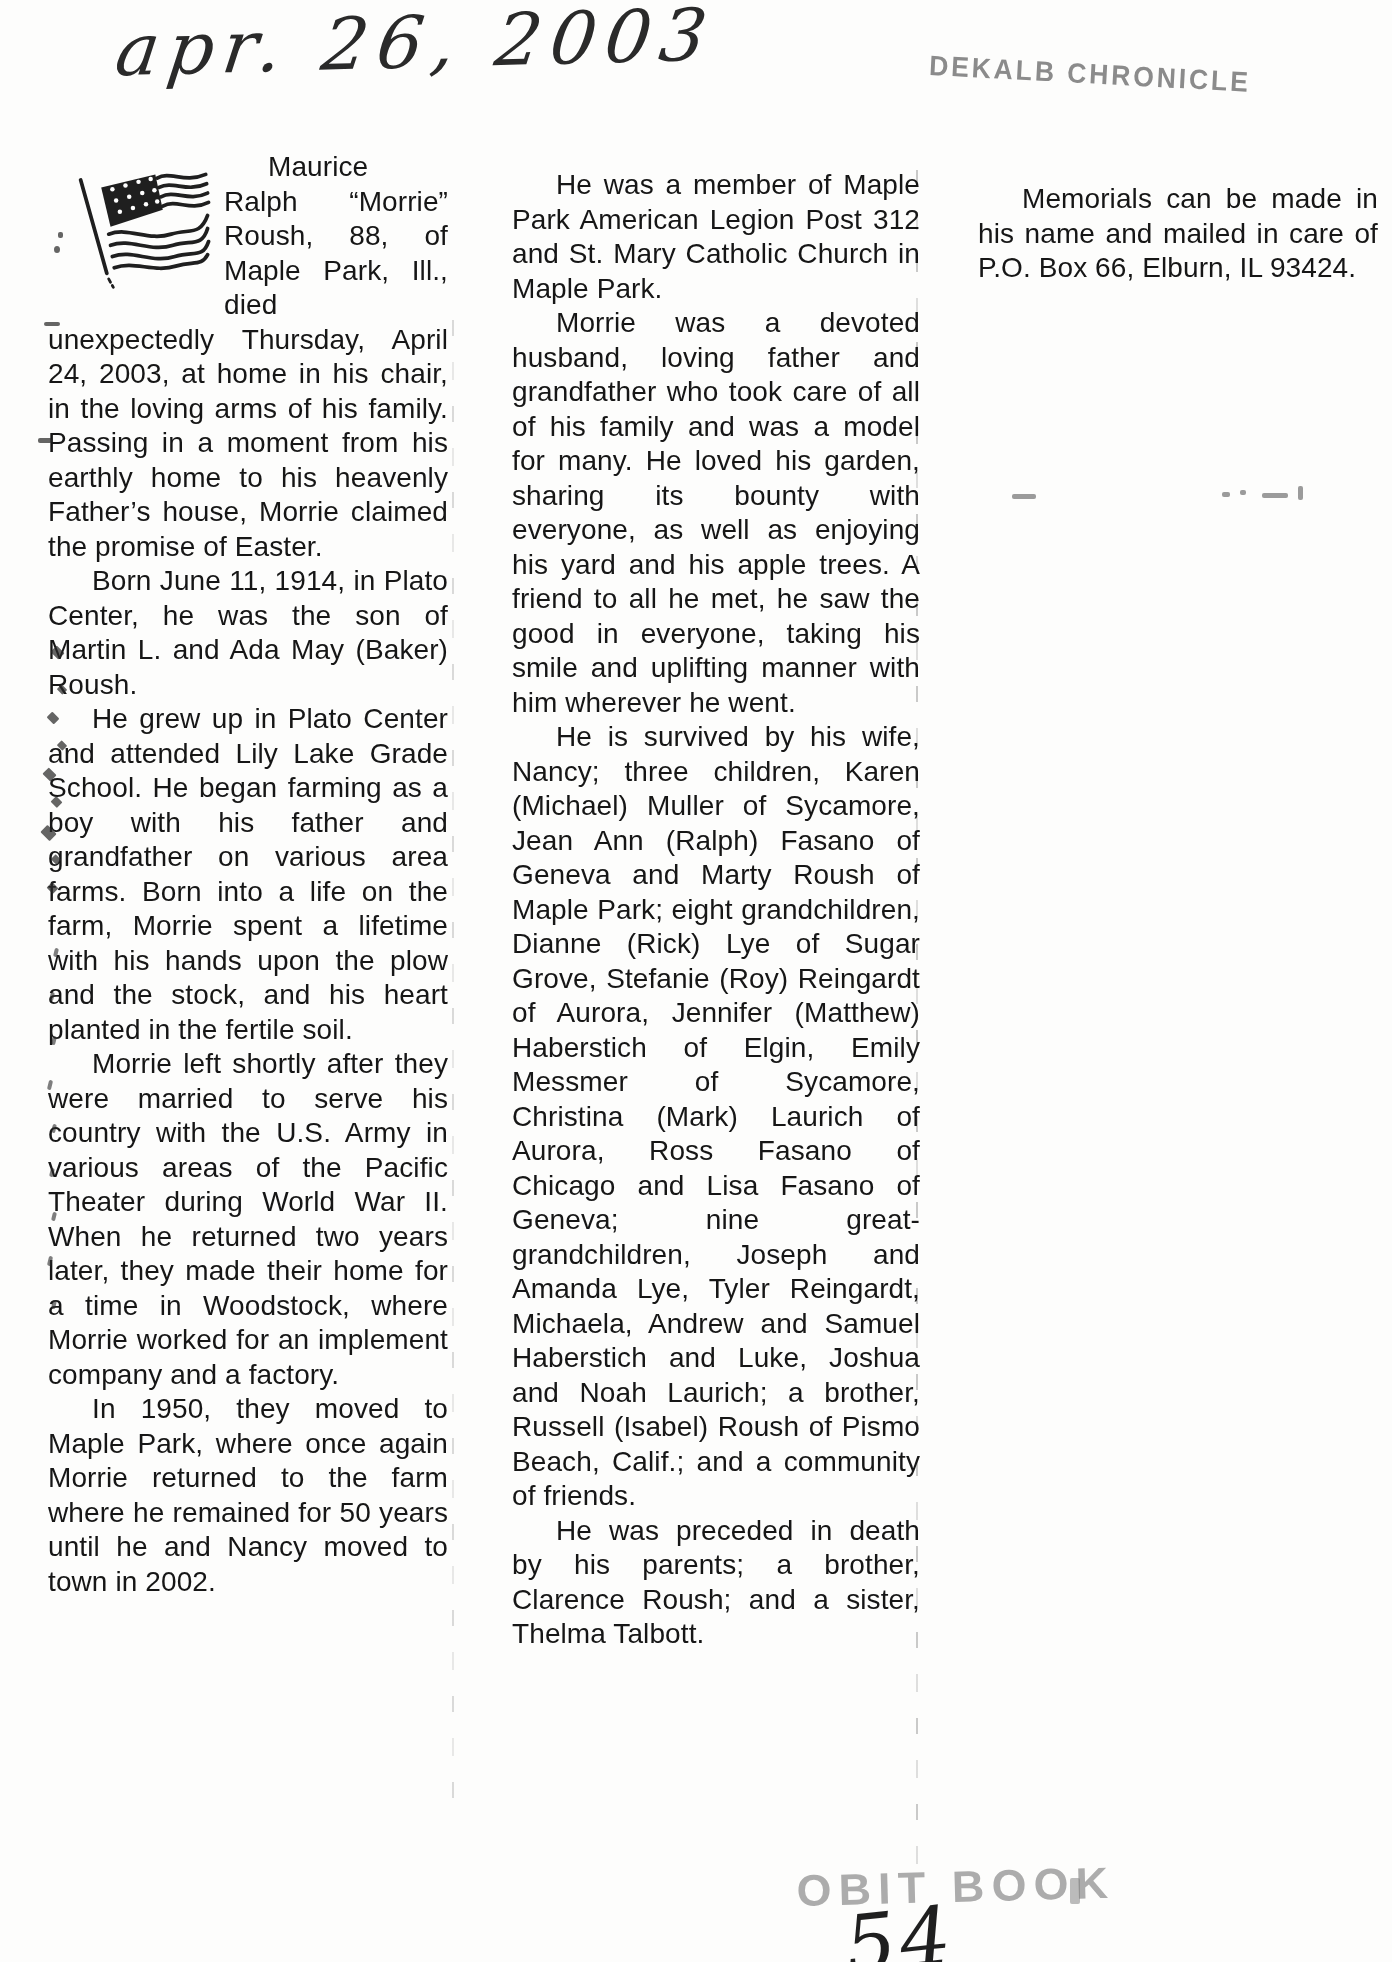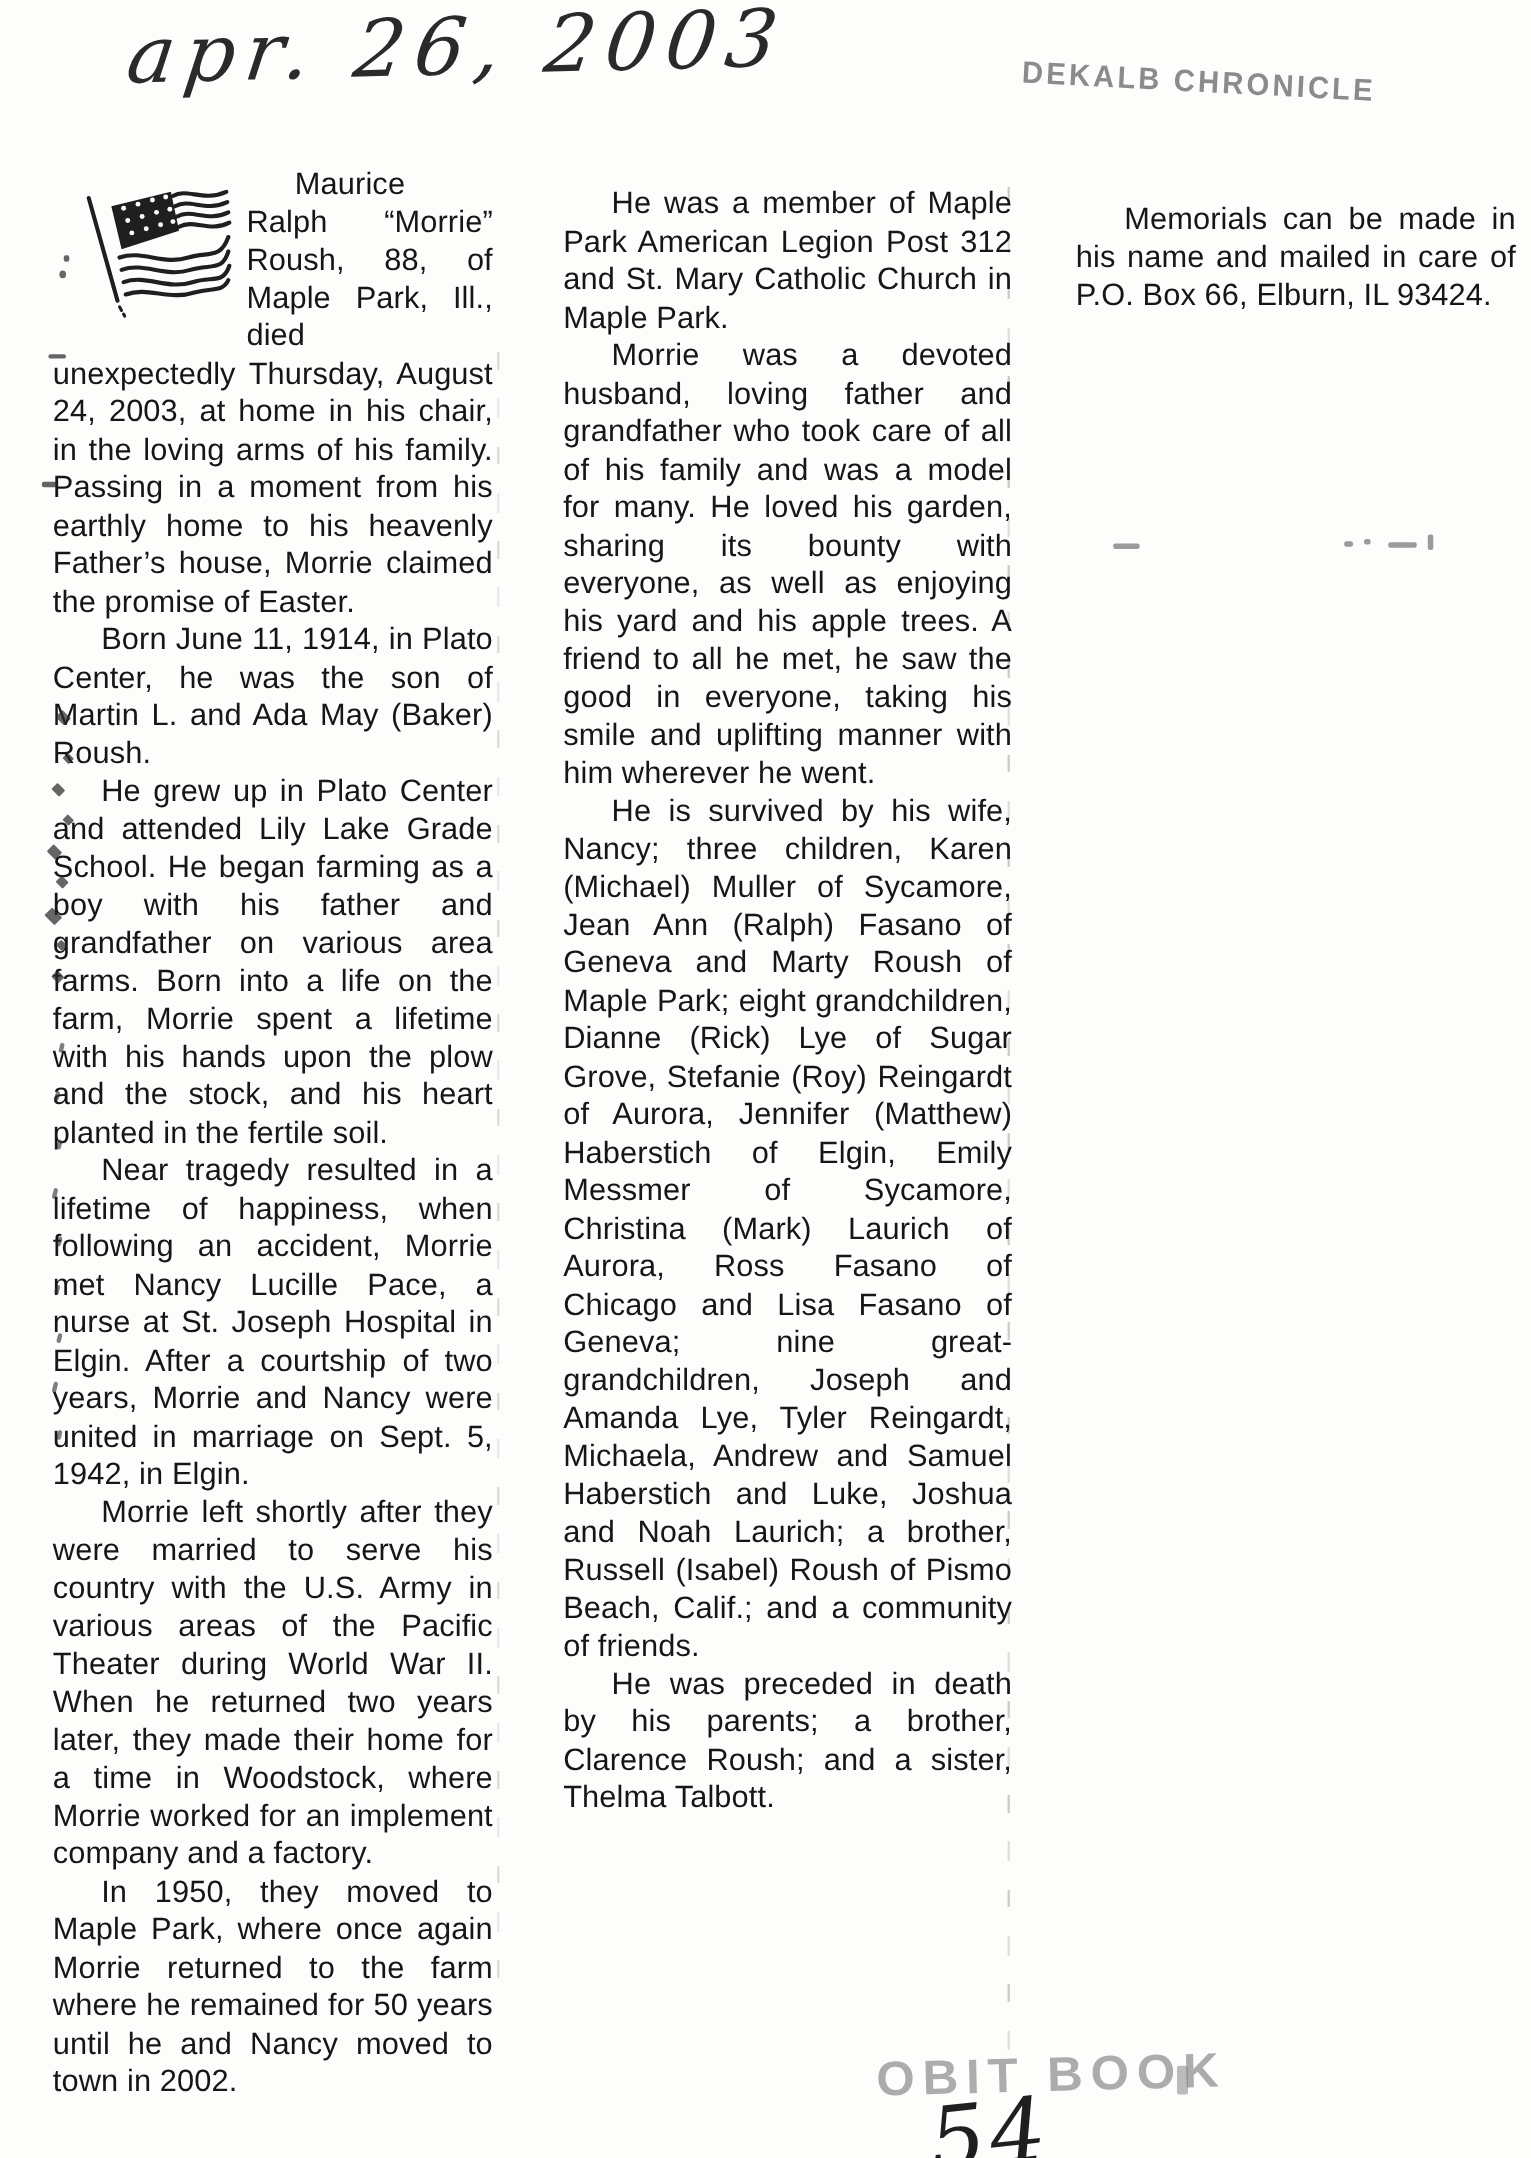--- a/index.html
+++ b/index.html
@@ -107,24 +107,23 @@
           <path d="M114,38 C129,30 143,44 165,34"></path>
           <path d="M116,48 C131,40 145,54 166,44"></path>
           <path d="M118,58 C133,50 147,64 167,54"></path>
           <path d="M60,88 C82,80 102,96 127,88 C147,82 158,90 166,68"></path>
           <path d="M62,100 C84,92 104,108 129,100 C149,94 160,102 166,82"></path>
           <path d="M64,112 C86,104 106,120 131,112 C151,106 161,114 167,96"></path>
           <path d="M66,124 C88,116 108,130 133,122 C151,117 160,122 166,110"></path>
         </g>
       </svg>
     </span>
-    <p class="body">Maurice Ralph “Morrie” Roush, 88, of Maple Park, Ill., died unexpectedly Thursday, August 24, 2003, at home in his chair, in the loving arms of his family. Passing in a moment from his earthly home to his heavenly Father’s house, Morrie claimed the promise of Easter.</p>
+    <p class="body">Maurice Ralph “Morrie” Roush, 88, of Maple Park, Ill., died unexpectedly Thursday, April 24, 2003, at home in his chair, in the loving arms of his family. Passing in a moment from his earthly home to his heavenly Father’s house, Morrie claimed the promise of Easter.</p>
     <p class="body">Born June 11, 1914, in Plato Center, he was the son of Martin L. and Ada May (Baker) Roush.</p>
     <p class="body">He grew up in Plato Center and attended Lily Lake Grade School. He began farming as a boy with his father and grandfather on various area farms. Born into a life on the farm, Morrie spent a lifetime with his hands upon the plow and the stock, and his heart planted in the fertile soil.</p>
-    <p class="body">Near tragedy resulted in a lifetime of happiness, when following an accident, Morrie met Nancy Lucille Pace, a nurse at St. Joseph Hospital in Elgin. After a courtship of two years, Morrie and Nancy were united in marriage on Sept. 5, 1942, in Elgin.</p>
     <p class="body">Morrie left shortly after they were married to serve his country with the U.S. Army in various areas of the Pacific Theater during World War II. When he returned two years later, they made their home for a time in Woodstock, where Morrie worked for an implement company and a factory.</p>
     <p class="body">In 1950, they moved to Maple Park, where once again Morrie returned to the farm where he remained for 50 years until he and Nancy moved to town in 2002.</p>
   </section>
 
   <section class="col col2">
     <p class="body">He was a member of Maple Park American Legion Post 312 and St. Mary Catholic Church in Maple Park.</p>
     <p class="body">Morrie was a devoted husband, loving father and grandfather who took care of all of his family and was a model for many. He loved his garden, sharing its bounty with everyone, as well as enjoying his yard and his apple trees. A friend to all he met, he saw the good in everyone, taking his smile and uplifting manner with him wherever he went.</p>
     <p class="body">He is survived by his wife, Nancy; three children, Karen (Michael) Muller of Sycamore, Jean Ann (Ralph) Fasano of Geneva and Marty Roush of Maple Park; eight grandchildren, Dianne (Rick) Lye of Sugar Grove, Stefanie (Roy) Reingardt of Aurora, Jennifer (Matthew) Haberstich of Elgin, Emily Messmer of Sycamore, Christina (Mark) Laurich of Aurora, Ross Fasano of Chicago and Lisa Fasano of Geneva; nine great-grandchildren, Joseph and Amanda Lye, Tyler Reingardt, Michaela, Andrew and Samuel Haberstich and Luke, Joshua and Noah Laurich; a brother, Russell (Isabel) Roush of Pismo Beach, Calif.; and a community of friends.</p>
     <p class="body">He was preceded in death by his parents; a brother, Clarence Roush; and a sister, Thelma Talbott.</p>
   </section>

